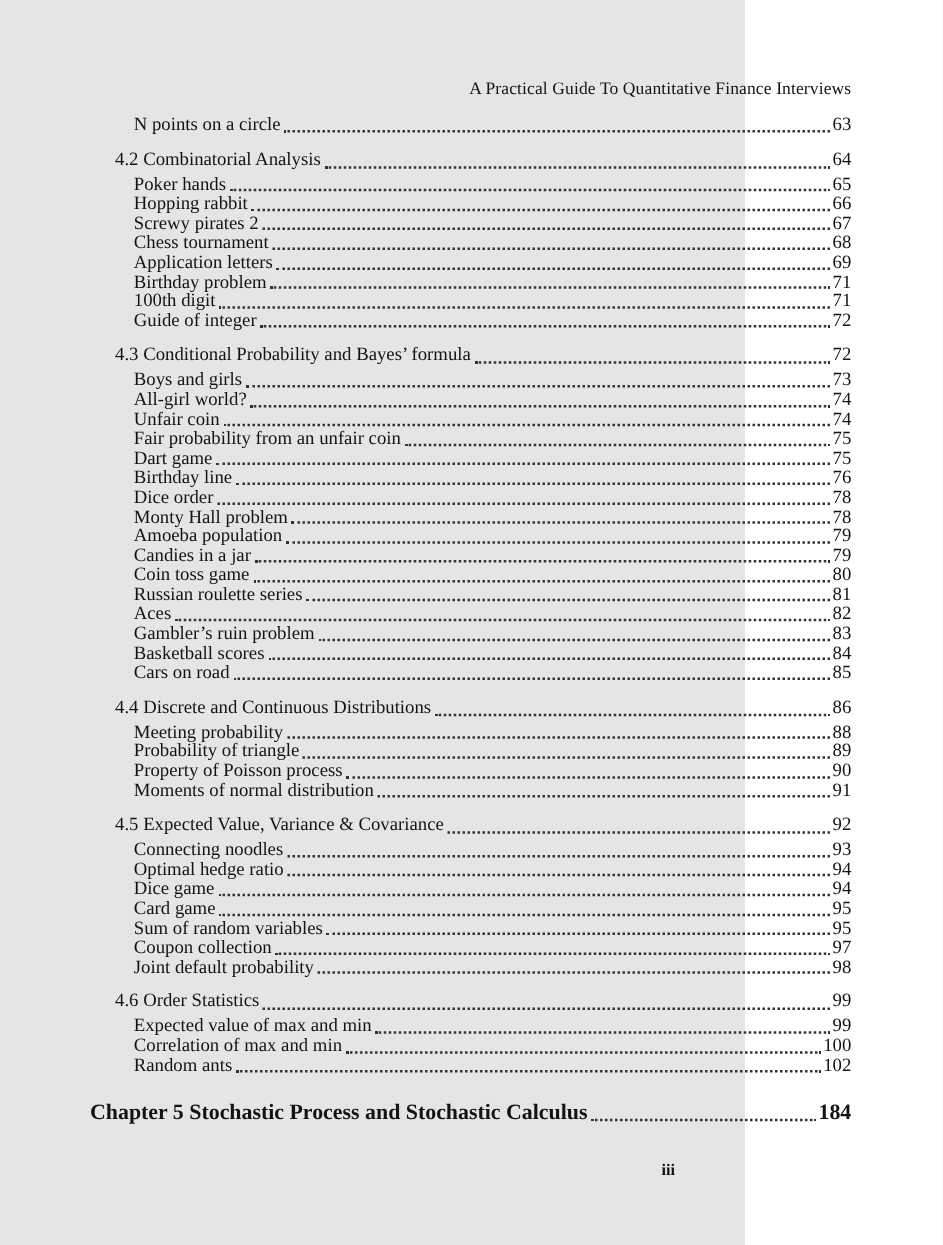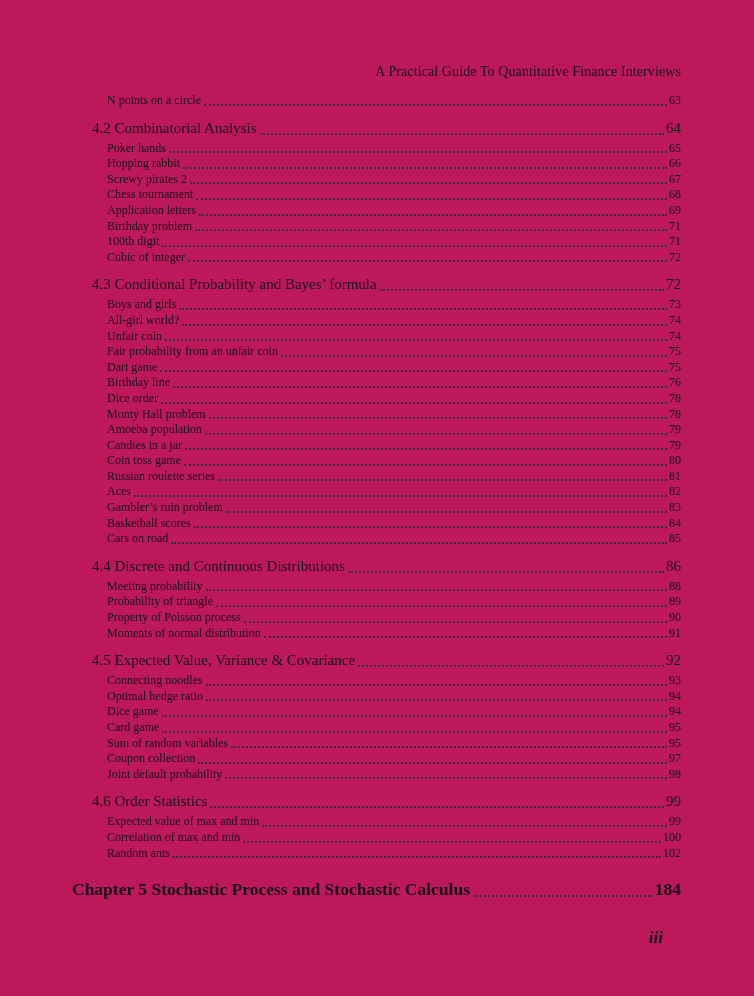--- a/index.html
+++ b/index.html
@@ -5,38 +5,38 @@
   * { margin: 0; padding: 0; box-sizing: border-box; }
   html, body {
     width: 754px; height: 996px;
     background: #ffffff;
     font-family: "Liberation Serif", "DejaVu Serif", serif;
     color: #131313;
     overflow: hidden;
   }
   .page {
     position: relative;
-    width: 754px; height: 996px;
-    background: #be185d;
+    width: 596px; height: 996px;
+    background: #e5e5e5;
   }
   .running-header {
     position: absolute;
     top: 64px; left: 72px; width: 609px;
     text-align: right;
     font-size: 14px;
     letter-spacing: 0.1px;
   }
   .toc {
     position: absolute;
     top: 93px; left: 72px; width: 609px;
   }
   .toc-row { display: flex; align-items: flex-end; }
   .toc-row.sub {
     padding-left: 35px;
-    font-size: 12px;
+    font-size: 15px;
     line-height: 15.6px;
   }
   .toc-row.section {
     padding-left: 20px;
     font-size: 15px;
     line-height: 22px;
     margin: 8px 0 2px 0;
   }
   .toc-row.chapter {
     font-size: 17.5px;
@@ -49,24 +49,23 @@
     flex: 1;
     margin: 0 2px 3px 3px;
     border-bottom: 2px dotted #333;
     min-width: 12px;
   }
   .toc-row.section .leader,
   .toc-row.chapter .leader { margin-bottom: 4px; }
   .pagenum { white-space: nowrap; }
   .folio {
     position: absolute;
-    top: 928px; right: 91px;
-    font-size: 17px;
+    top: 928px; right: 56px;
+    font-size: 13px;
     font-weight: bold;
-    font-style: italic;
   }
 </style>
 </head>
 <body>
 
 <div class="page">
   <div class="running-header">A Practical Guide To Quantitative Finance Interviews</div>
 
   <div class="toc">
       <div class="toc-row sub">
@@ -108,21 +107,21 @@
     <span class="title">Birthday problem</span>
     <span class="leader"></span>
     <span class="pagenum">71</span>
   </div>
       <div class="toc-row sub">
     <span class="title">100th digit</span>
     <span class="leader"></span>
     <span class="pagenum">71</span>
   </div>
       <div class="toc-row sub">
-    <span class="title">Cubic of integer</span>
+    <span class="title">Guide of integer</span>
     <span class="leader"></span>
     <span class="pagenum">72</span>
   </div>
       <div class="toc-row section">
     <span class="title">4.3 Conditional Probability and Bayes’ formula</span>
     <span class="leader"></span>
     <span class="pagenum">72</span>
   </div>
       <div class="toc-row sub">
     <span class="title">Boys and girls</span>

